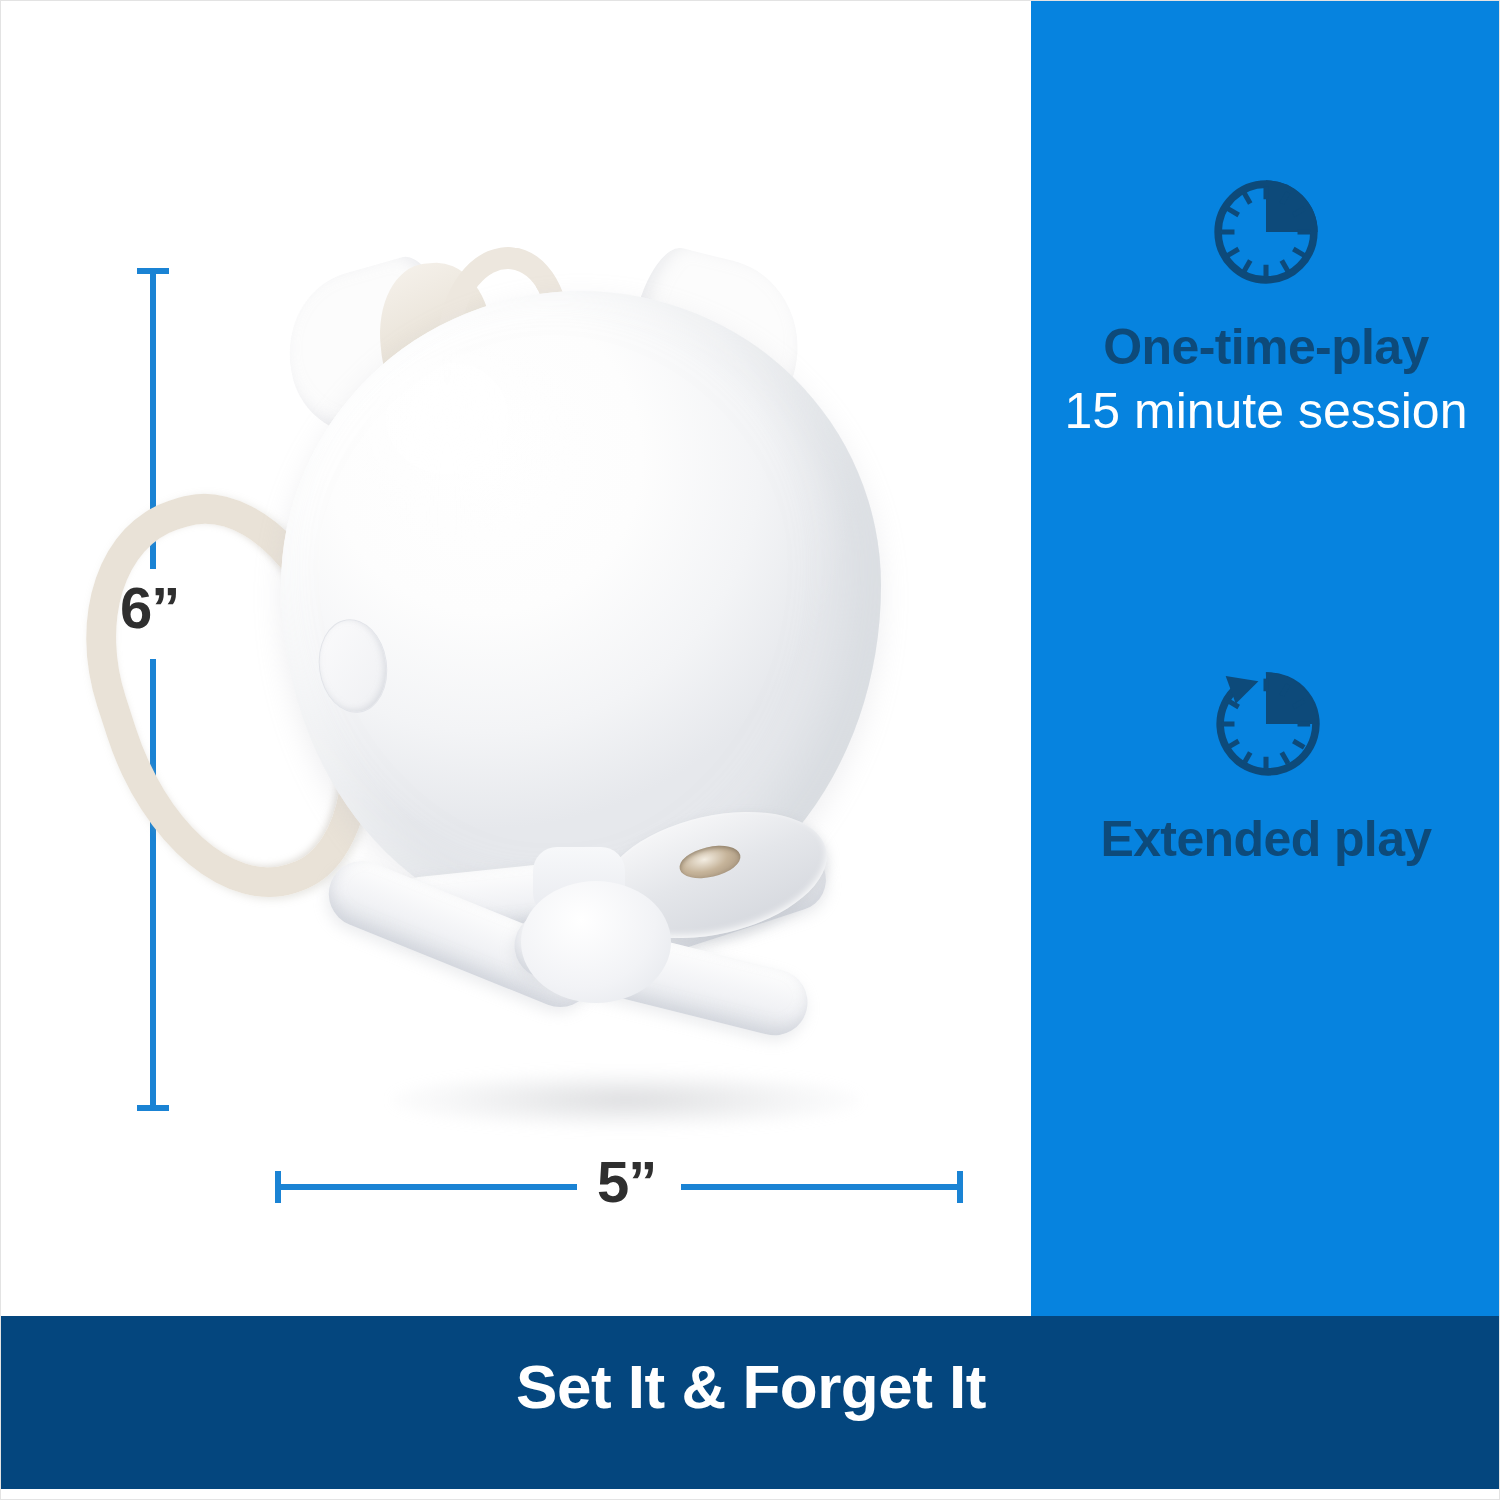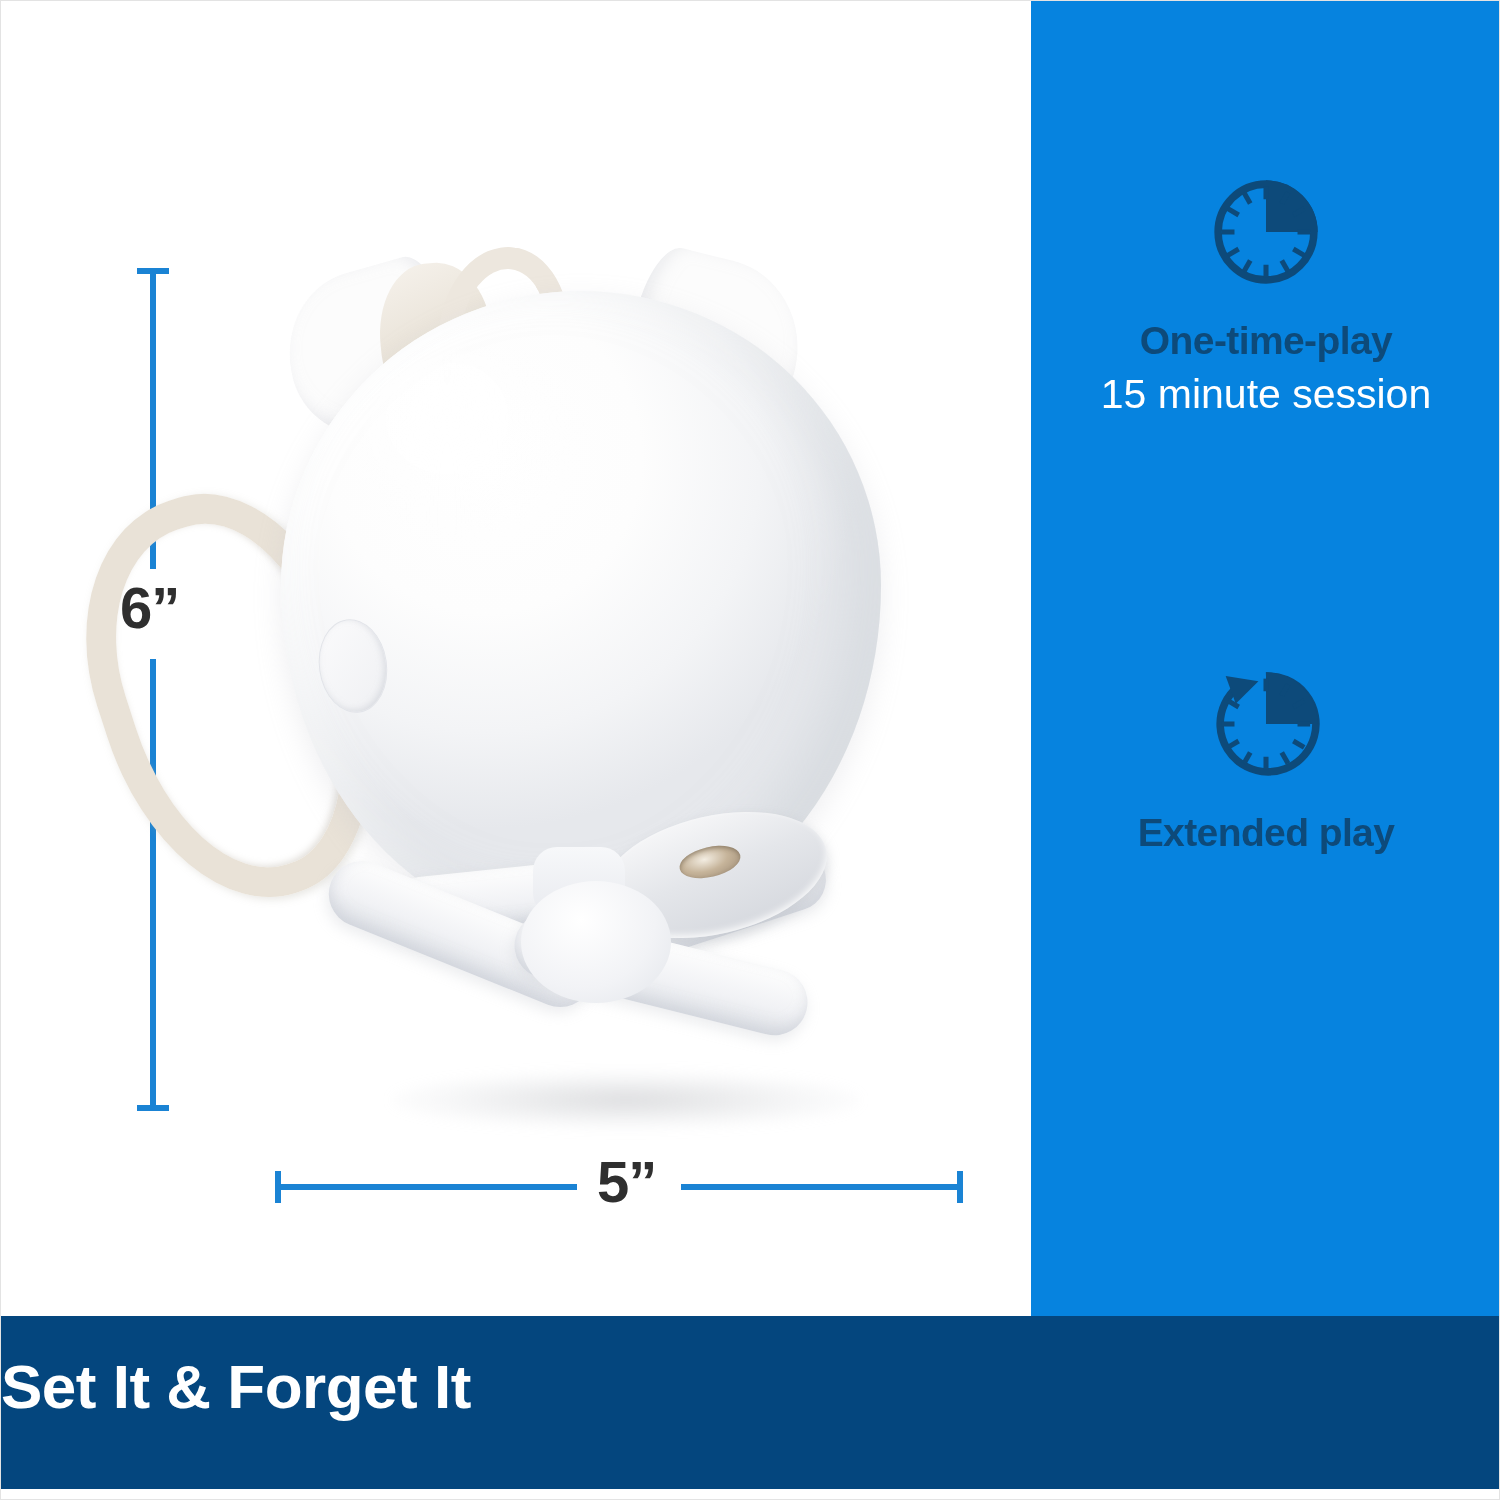--- a/index.html
+++ b/index.html
@@ -288,47 +288,48 @@
   }
   #feature-1 { top: 168px; }
   #feature-2 { top: 660px; }
 
   .feature-icon {
     display: block;
     margin: 0 auto 26px auto;
   }
 
   .feature-title {
-    font-size: 39px;
+    font-size: 50px;
     font-weight: 700;
     color: #0D4A7A;
     letter-spacing: -0.6px;
     line-height: 1.05;
     margin: 0 0 8px 0;
   }
 
   .feature-desc {
-    font-size: 41px;
+    font-size: 50px;
     font-weight: 400;
     color: #FFFFFF;
     line-height: 1.18;
     margin: 0;
     padding: 0 6px;
   }
 
   
   #bottom-banner {
     position: absolute;
     left: 0;
     top: 1315px;
     width: 1500px;
     height: 173px;
     background: #04467E;
     display: flex;
     align-items: center;
+    justify-content: center;
   }
   #banner-text {
     font-size: 62px;
     font-weight: 700;
     color: #FFFFFF;
     letter-spacing: -0.5px;
     line-height: 1;
     margin: 0;
     transform: translateY(-16px);
   }

